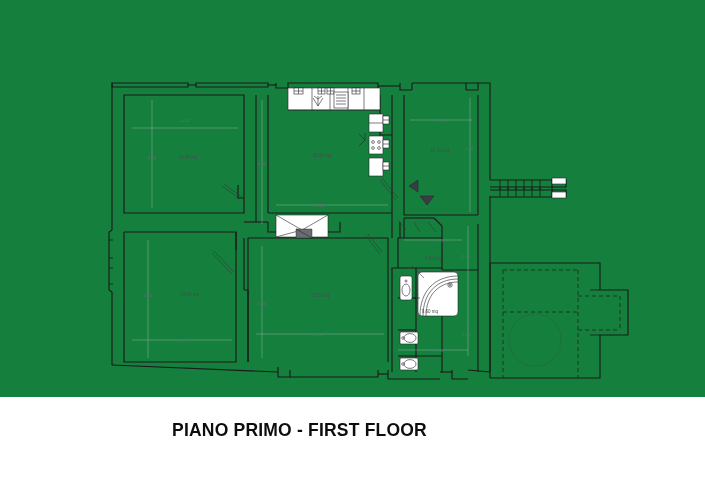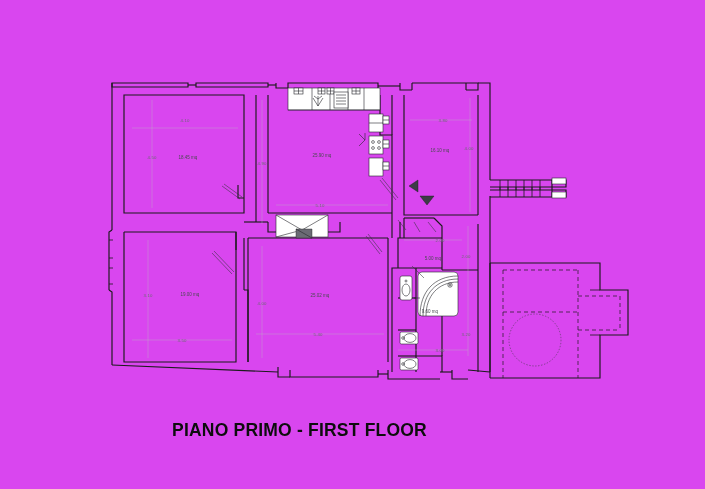--- a/index.html
+++ b/index.html
@@ -10,22 +10,22 @@
   body {
     width: 705px;
     height: 489px;
     font-family: "Liberation Sans", sans-serif;
     overflow: hidden;
     position: relative;
   }
   #plan-root {
     position: relative;
     width: 705px;
-    height: 489px;
-    background: #d946ef;
+    height: 397px;
+    background: #15803d;
   }
   #floorplan-svg {
     position: absolute;
     left: 0;
     top: 0;
   }
   .plan-title {
     position: absolute;
     left: 0;
     top: 420px;

